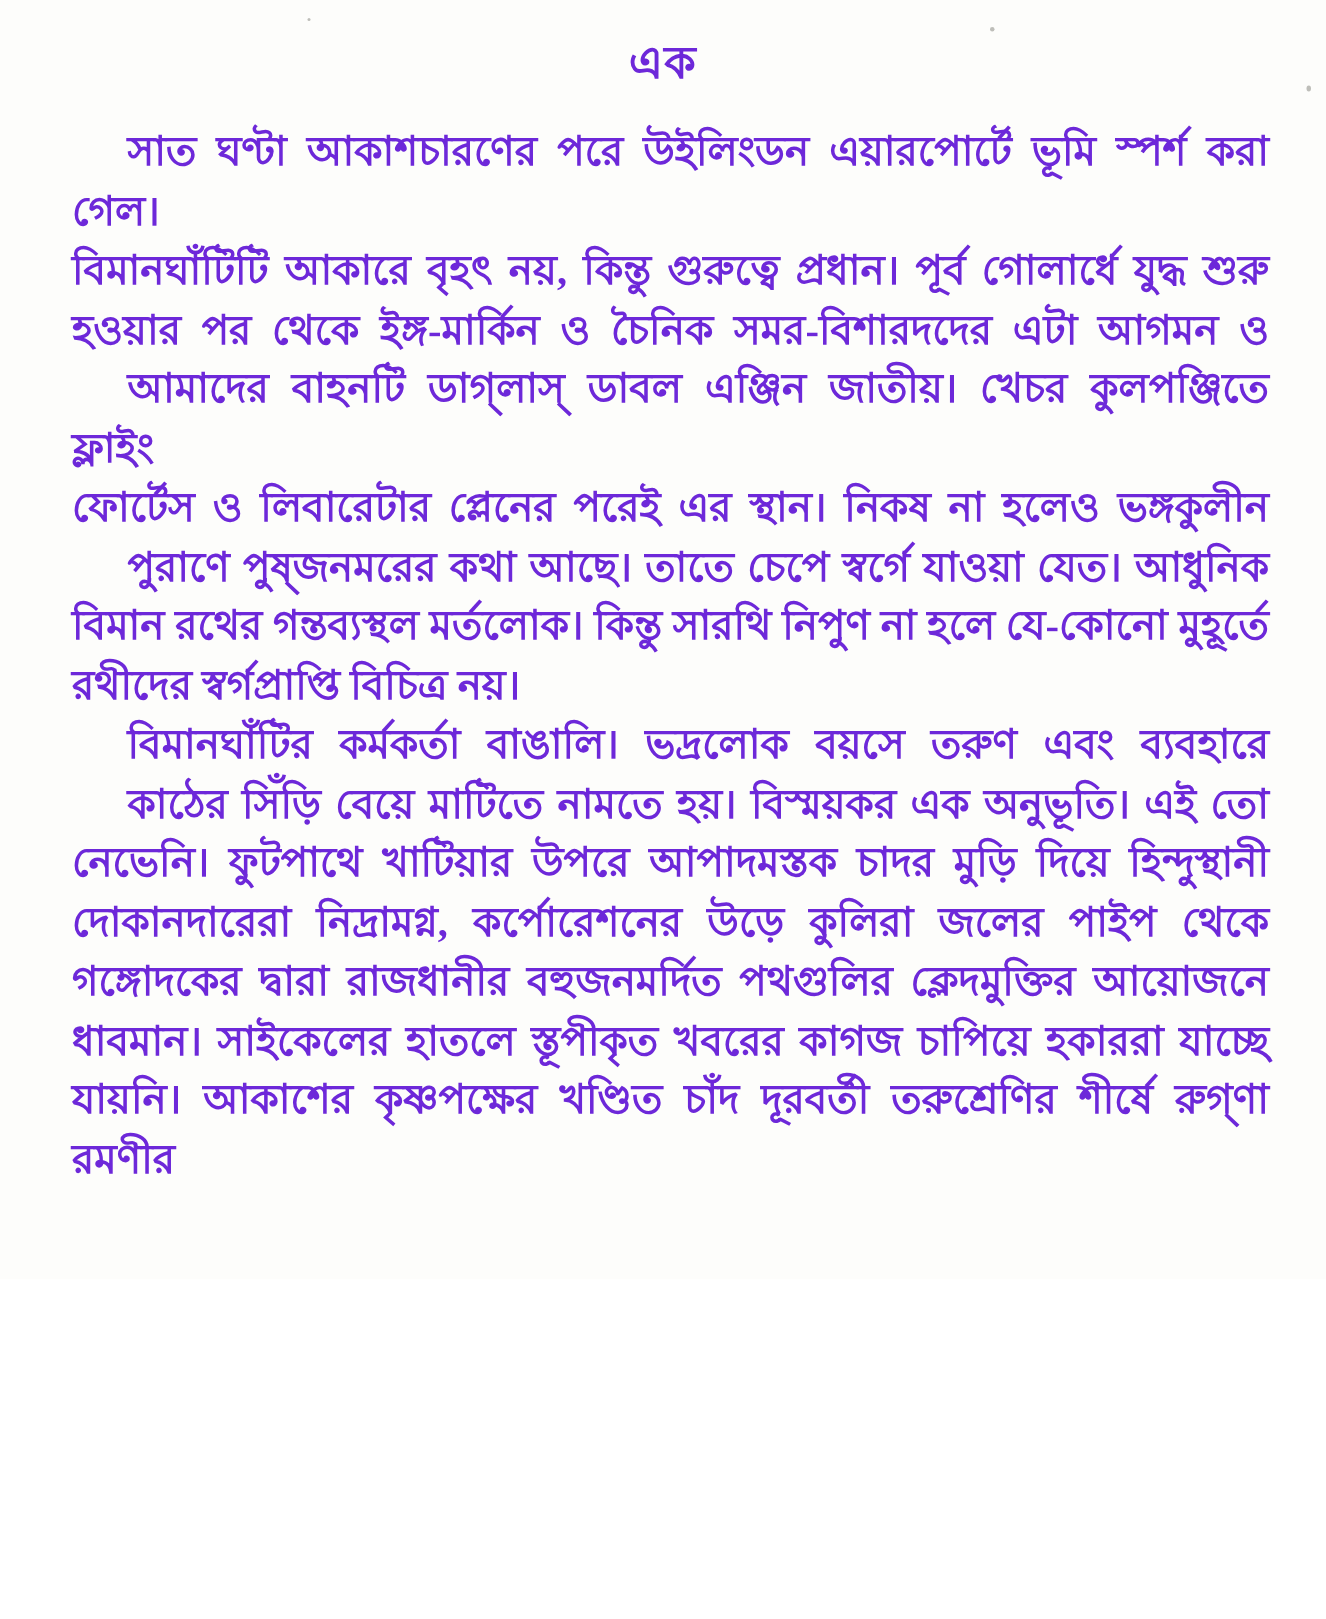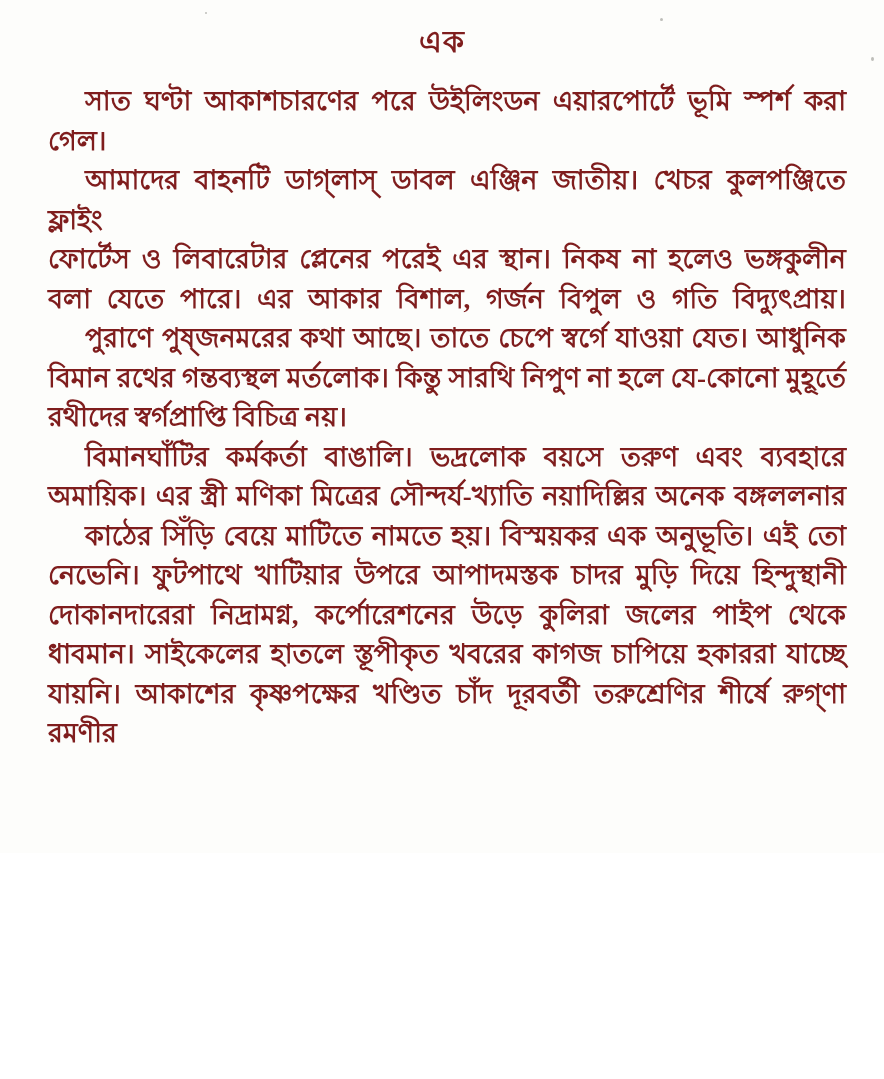--- a/index.html
+++ b/index.html
@@ -7,21 +7,21 @@
     padding: 0;
     background: #ffffff;
   }
   .page {
     position: relative;
     width: 884px;
     height: 853px;
     background: #fdfdfb;
     overflow: hidden;
     font-family: "Liberation Serif", "DejaVu Serif", serif;
-    color: #7f1d1d;
+    color: #6d28d9;
   }
   .heading {
     position: absolute;
     top: 18px;
     left: 0;
     width: 100%;
     text-align: center;
     font-size: 30px;
     font-weight: 700;
     letter-spacing: 1px;
@@ -68,43 +68,44 @@
   <span class="speck s1"></span>
   <span class="speck s2"></span>
   <span class="speck s3"></span>
 
   <div class="heading">এক</div>
 
   <div class="body-text">
 
     <div class="para">
       <div class="line indent">সাত ঘণ্টা আকাশচারণের পরে উইলিংডন এয়ারপোর্টে ভূমি স্পর্শ করা গেল।</div>
+      <div class="line">বিমানঘাঁটিটি আকারে বৃহৎ নয়, কিন্তু গুরুত্বে প্রধান। পূর্ব গোলার্ধে যুদ্ধ শুরু</div>
+      <div class="line">হওয়ার পর থেকে ইঙ্গ-মার্কিন ও চৈনিক সমর-বিশারদদের এটা আগমন ও</div>
     </div>
 
     <div class="para">
       <div class="line indent">আমাদের বাহনটি ডাগ্‌লাস্ ডাবল এঞ্জিন জাতীয়। খেচর কুলপঞ্জিতে ফ্লাইং</div>
       <div class="line">ফোর্টেস ও লিবারেটার প্লেনের পরেই এর স্থান। নিকষ না হলেও ভঙ্গকুলীন</div>
-      <div class="line">বলা যেতে পারে। এর আকার বিশাল, গর্জন বিপুল ও গতি বিদ্যুৎপ্রায়।</div>
     </div>
 
     <div class="para">
       <div class="line indent">পুরাণে পুষ্জনমরের কথা আছে। তাতে চেপে স্বর্গে যাওয়া যেত। আধুনিক</div>
       <div class="line">বিমান রথের গন্তব্যস্থল মর্তলোক। কিন্তু সারথি নিপুণ না হলে যে-কোনো মুহূর্তে</div>
       <div class="line short">রথীদের স্বর্গপ্রাপ্তি বিচিত্র নয়।</div>
     </div>
 
     <div class="para">
       <div class="line indent">বিমানঘাঁটির কর্মকর্তা বাঙালি। ভদ্রলোক বয়সে তরুণ এবং ব্যবহারে</div>
-      <div class="line">অমায়িক। এর স্ত্রী মণিকা মিত্রের সৌন্দর্য-খ্যাতি নয়াদিল্লির অনেক বঙ্গললনার</div>
     </div>
 
     <div class="para">
       <div class="line indent">কাঠের সিঁড়ি বেয়ে মাটিতে নামতে হয়। বিস্ময়কর এক অনুভূতি। এই তো</div>
       <div class="line">নেভেনি। ফুটপাথে খাটিয়ার উপরে আপাদমস্তক চাদর মুড়ি দিয়ে হিন্দুস্থানী</div>
       <div class="line">দোকানদারেরা নিদ্রামগ্ন, কর্পোরেশনের উড়ে কুলিরা জলের পাইপ থেকে</div>
+      <div class="line">গঙ্গোদকের দ্বারা রাজধানীর বহুজনমর্দিত পথগুলির ক্লেদমুক্তির আয়োজনে</div>
       <div class="line">ধাবমান। সাইকেলের হাতলে স্তূপীকৃত খবরের কাগজ চাপিয়ে হকাররা যাচ্ছে</div>
     </div>
 
     <div class="para">
       <div class="line">যায়নি। আকাশের কৃষ্ণপক্ষের খণ্ডিত চাঁদ দূরবর্তী তরুশ্রেণির শীর্ষে রুগ্ণা রমণীর</div>
 
     </div>
 
   </div>
 </div>

